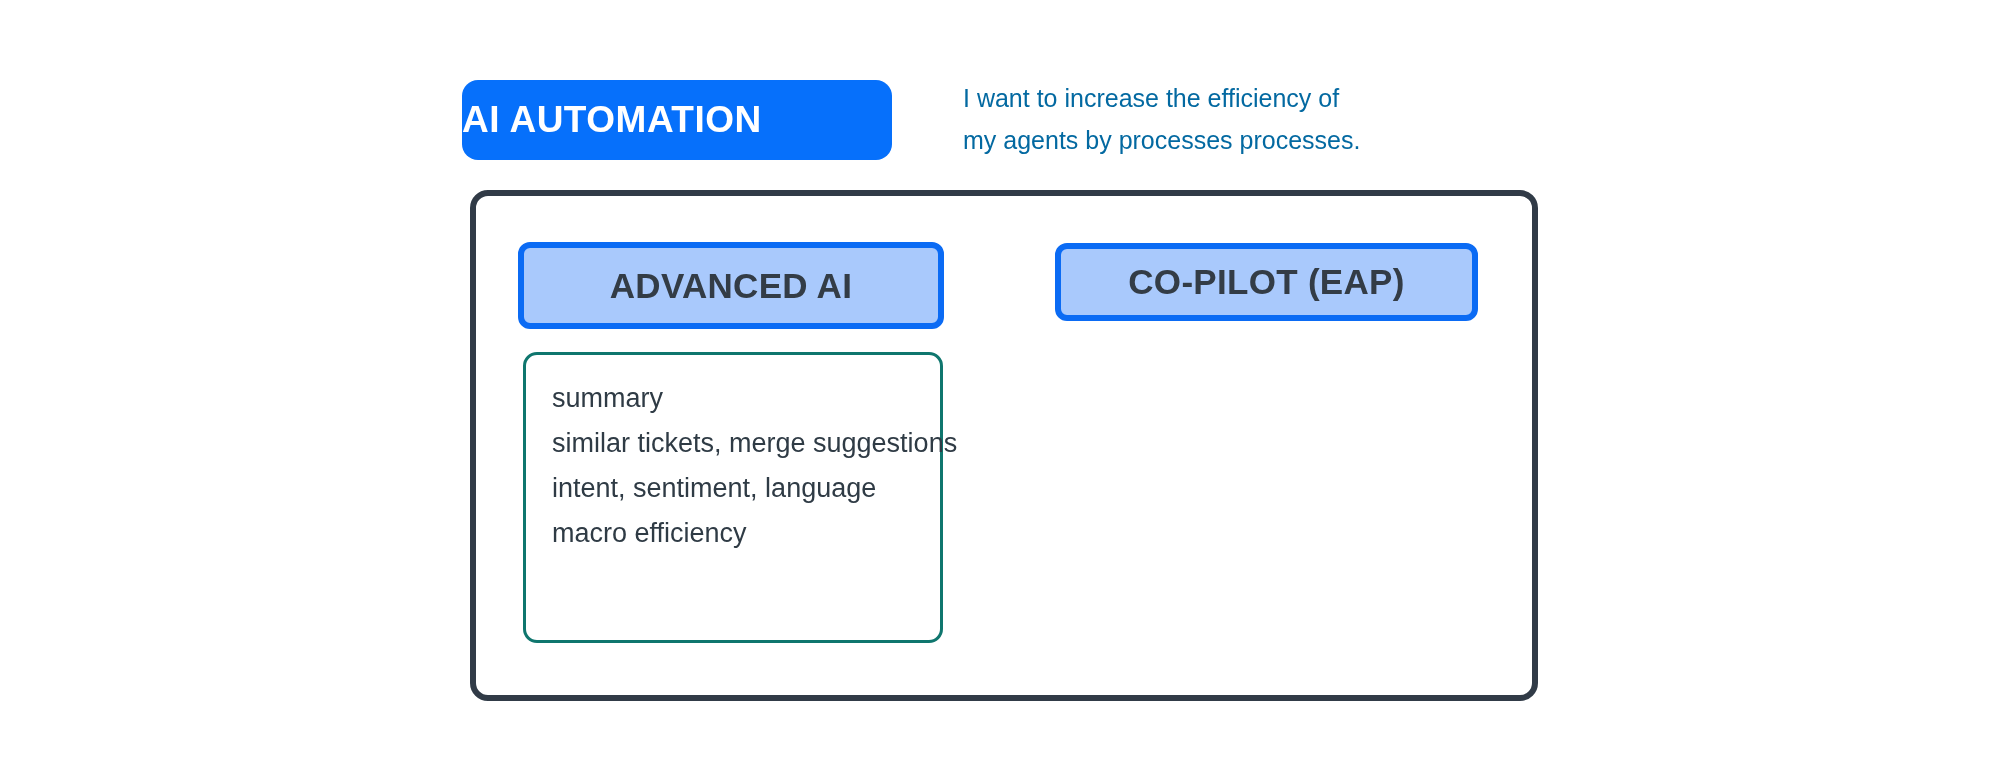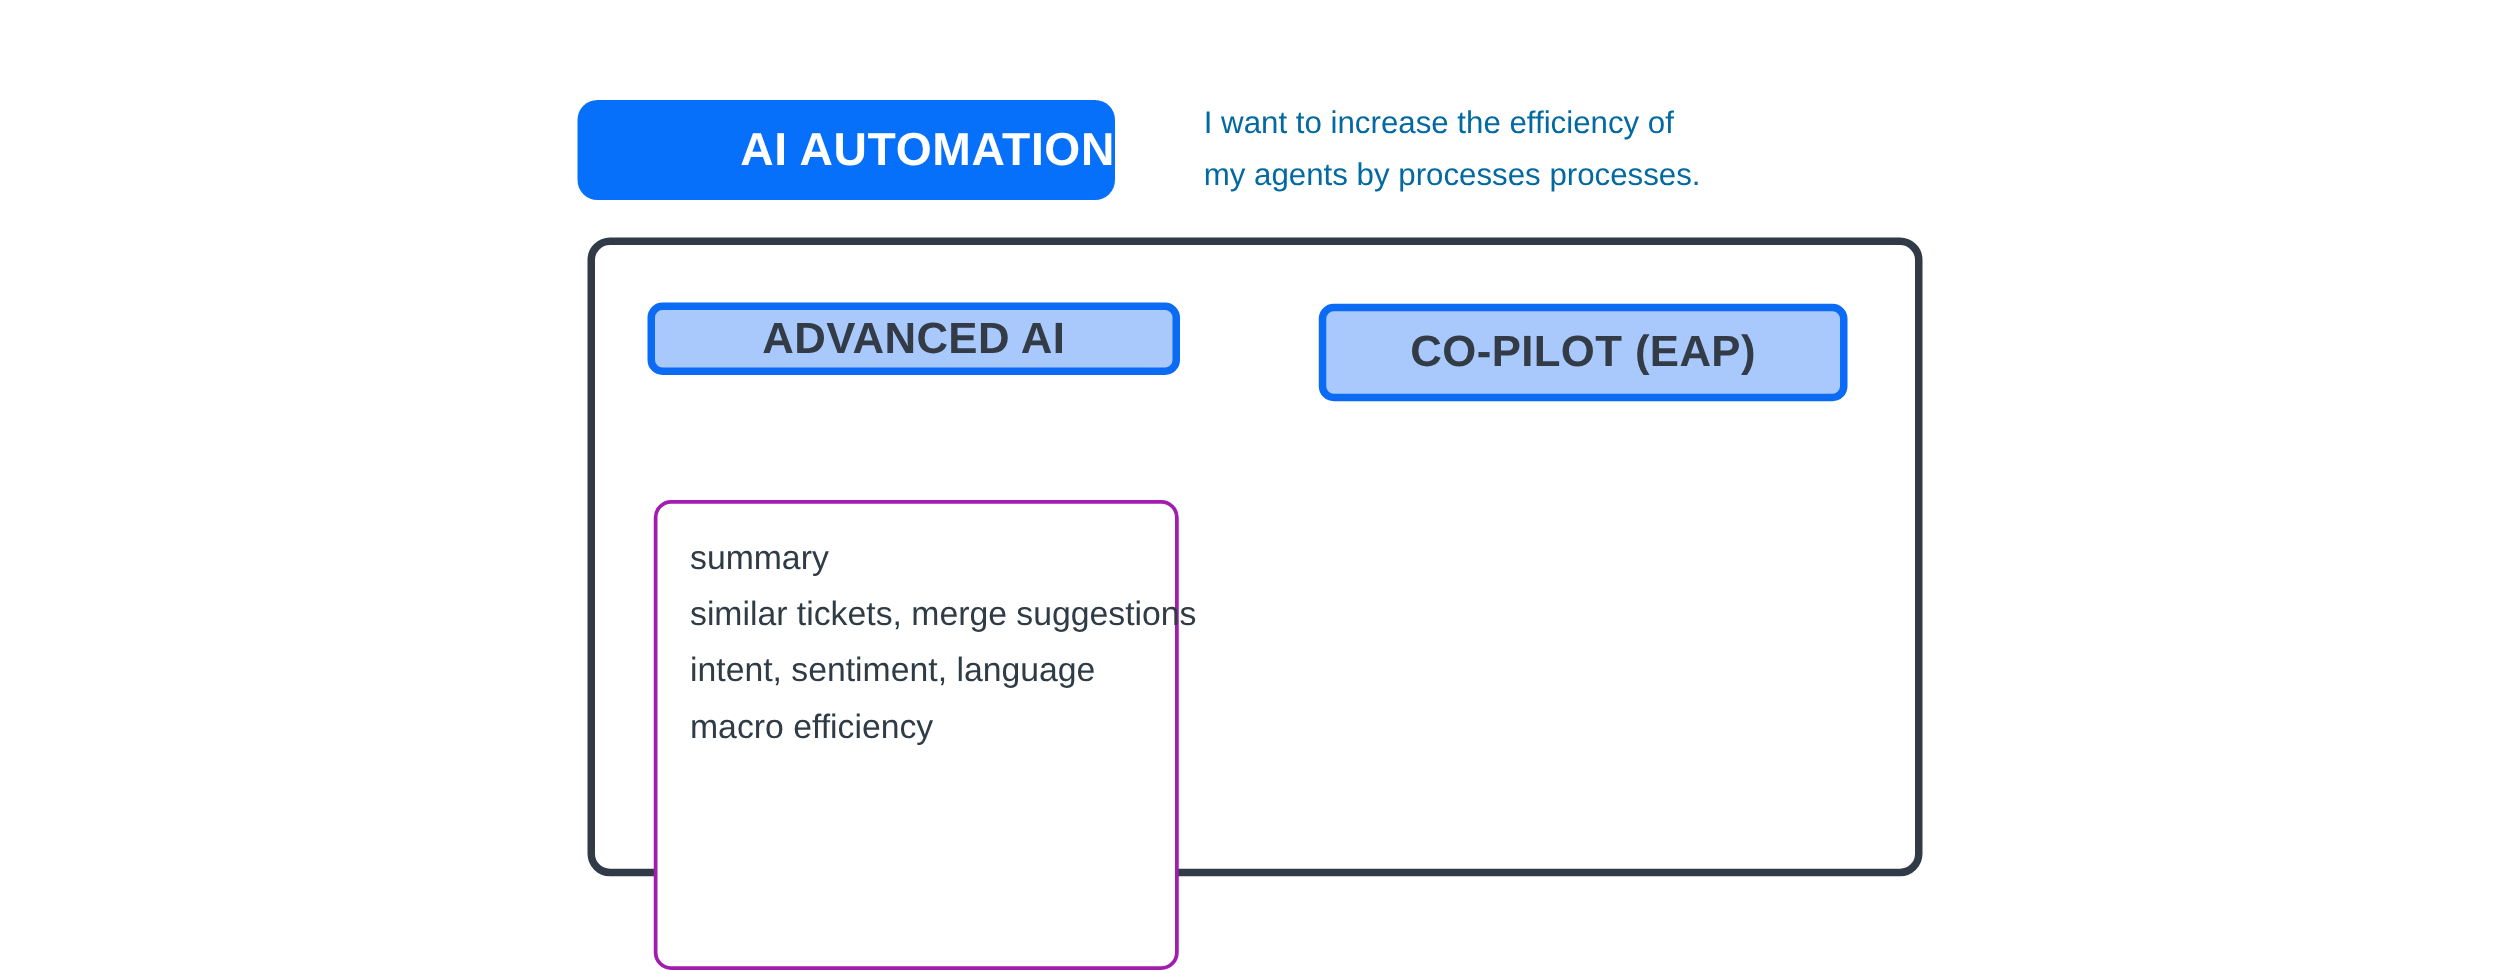--- a/index.html
+++ b/index.html
@@ -20,21 +20,21 @@
   .category-pill {
     position: absolute;
     left: 462px;
     top: 80px;
     width: 430px;
     height: 80px;
     background: #0670fb;
     border-radius: 16px;
     display: flex;
     align-items: center;
-    justify-content: flex-end;
+    justify-content: flex-start;
   }
   .category-pill span {
     color: #ffffff;
     font-size: 37px;
     font-weight: 700;
     letter-spacing: 0.5px;
   }
 
   
   .description {
@@ -74,42 +74,41 @@
   .product-button span {
     color: #333c46;
     font-size: 35px;
     font-weight: 700;
     letter-spacing: 0.3px;
   }
   .product-button.advanced {
     left: 42px;
     top: 46px;
     width: 426px;
-    height: 58px;
+    height: 87px;
   }
   .product-button.copilot {
     left: 579px;
     top: 47px;
     width: 423px;
     height: 78px;
   }
 
   
   .feature-list {
     position: absolute;
     left: 47px;
     top: 156px;
     width: 420px;
-    height: 376px;
+    height: 291px;
     box-sizing: border-box;
     background: #ffffff;
-    border: 3px solid #a21caf;
+    border: 3px solid #0f766e;
     border-radius: 14px;
     padding: 21px 10px 0 26px;
-    margin-top: 48px;
   }
   .feature-item {
     color: #2f3b45;
     font-size: 27px;
     line-height: 45px;
     height: 45px;
     white-space: nowrap;
     font-weight: 400;
   }
 </style>

